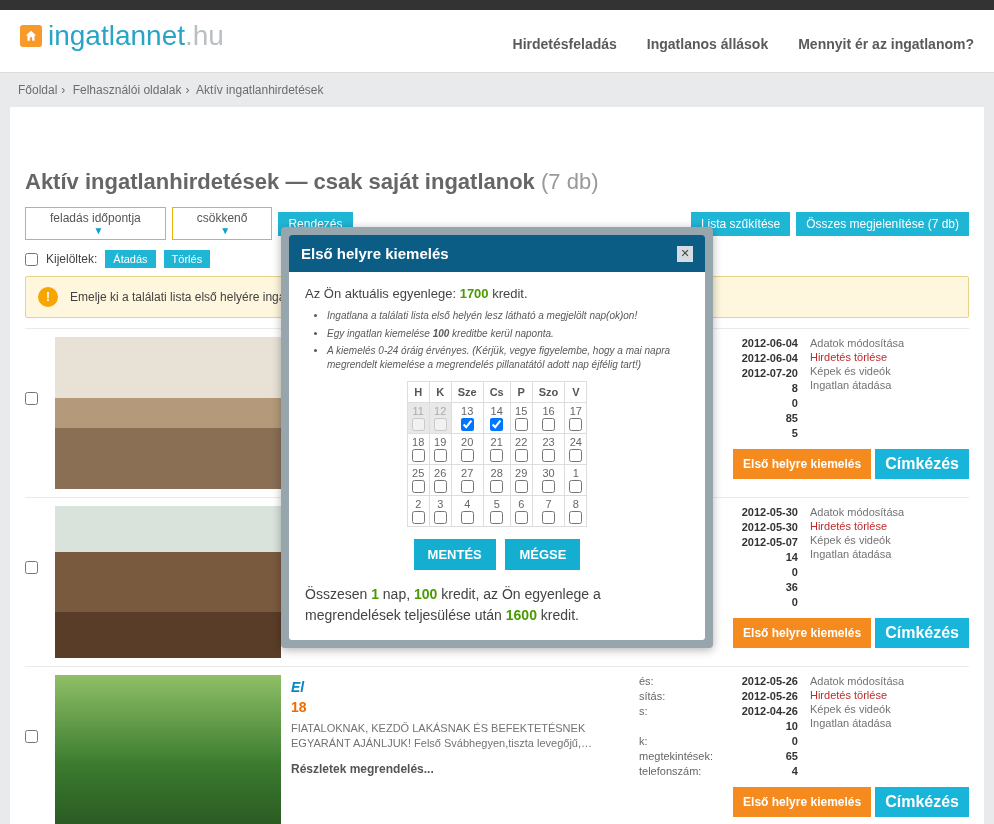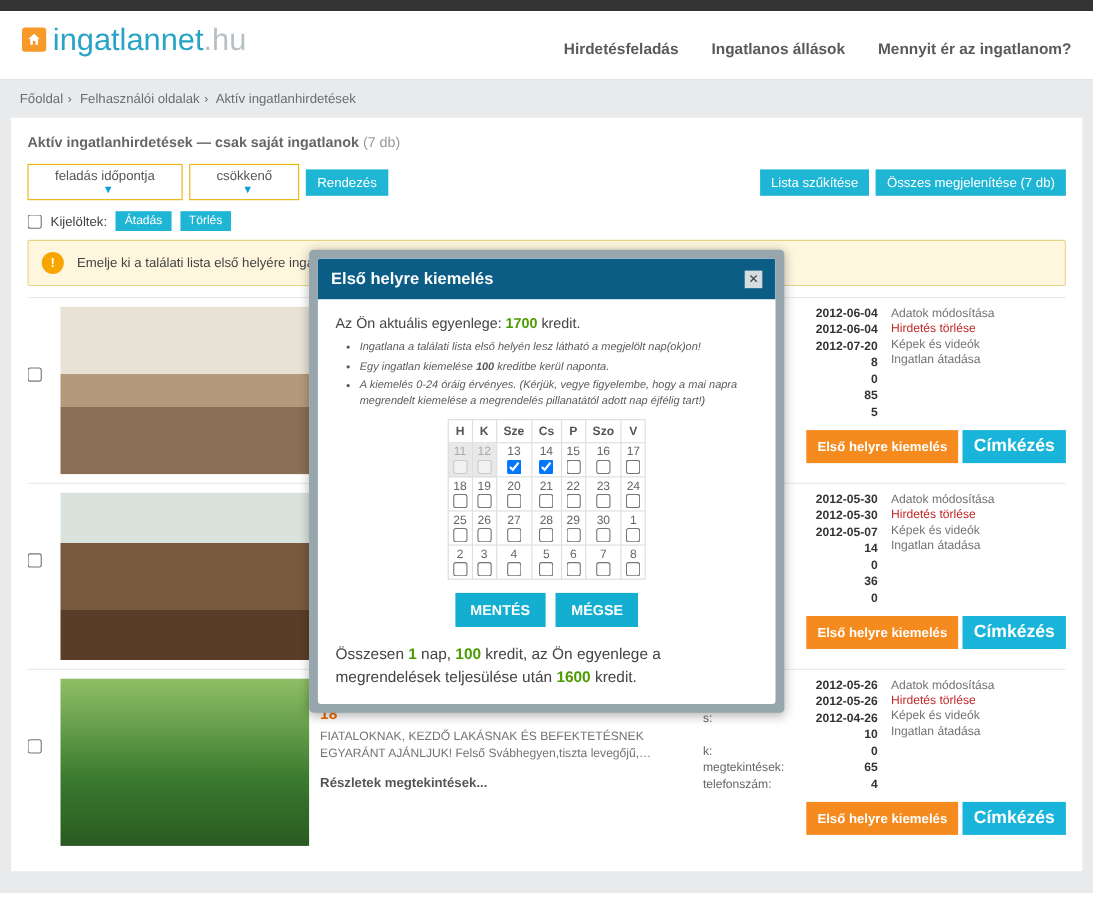--- a/index.html
+++ b/index.html
@@ -10,21 +10,21 @@
   .logo-icon { width: 22px; height: 22px; background: #f79a2a; border-radius: 3px; margin-right: 6px; display:inline-flex; align-items:center; justify-content:center; }
   .logo-icon svg { width:14px; height:14px; }
   .logo .brand2 { color: #b8c0c4; }
   .nav { margin-left: auto; display: flex; gap: 30px; font-size: 14px; color: #5a5a5a; font-weight: bold; }
   .nav a { cursor: pointer; }
   .page { background: #e9eaeb; padding: 0 10px 20px 10px; }
   .breadcrumb { padding: 10px 8px; font-size: 12px; color: #6a6e71; }
   .breadcrumb span { color: #6a6e71; }
   .breadcrumb .sep { margin: 0 4px; }
   .content { background: #fff; padding: 15px; }
-  h1 { font-size: 13px; color: #666; font-weight: bold; margin-bottom: 12px; }
+  h1 { font-size: 22px; color: #666; font-weight: bold; margin-bottom: 12px; margin-top: 47px; }
   h1 .count { color: #999; font-weight: normal; }
   .toolbar { display: flex; align-items: center; gap: 6px; margin-bottom: 10px; }
   .dropdown { display:inline-flex; align-items:center; border: 1px solid #eab308; background: #fff; padding: 3px 24px; color: #555; cursor:pointer; font-size:12px;flex-direction:column; }
   .dropdown .arrow { margin-left: 6px; color:#0aa0d1; font-size:10px;}
   .btn-teal { background: #1fb6d6; color: #fff; border: none; padding: 5px 10px; cursor: pointer; font-size:12px; }
   .toolbar .spacer { flex: 1; }
   .selrow { display:flex; align-items:center; gap:8px; margin-bottom:8px; }
   .btn-small { background:#1fb6d6; color:#fff; border:none; padding:3px 8px; font-size:11px; cursor:pointer; }
   .notice { background:#fff6de; border:1px solid #e6d486; padding:10px 12px; display:flex; align-items:center; gap:12px; margin-bottom:10px; border-radius:2px; }
   .notice-icon { width:20px; height:20px; background:#f7a500; border-radius:50%; color:#fff; display:flex; align-items:center; justify-content:center; font-weight:bold; }
@@ -218,21 +218,21 @@
       </div>
     </div>
         </div>
         <div class="listing">
     <div class="chk"><input type="checkbox" style=""></div>
     <div class="thumb room3"></div>
     <div class="mid">
       <div class="title">El</div>
       <div class="price">18</div>
       <div class="desc">FIATALOKNAK, KEZDŐ LAKÁSNAK ÉS BEFEKTETÉSNEK EGYARÁNT AJÁNLJUK! Felső Svábhegyen,tiszta levegőjű,…</div>
-      <div class="details">Részletek megtekintések...</div>
+      <div class="details">Részletek megrendelés...</div>
     </div>
     <div class="right">
       <div class="right-row">
         <div class="stats">
           <span>és:</span>
                 <span class="val">2012-05-26</span>
           <span>sítás:</span>
                 <span class="val">2012-05-26</span>
           <span>s:</span>
                 <span class="val">2012-04-26</span>

